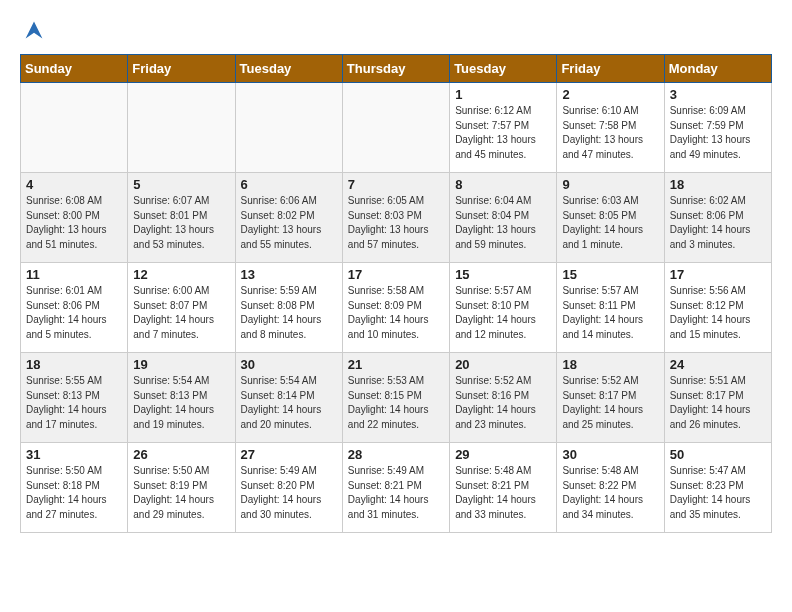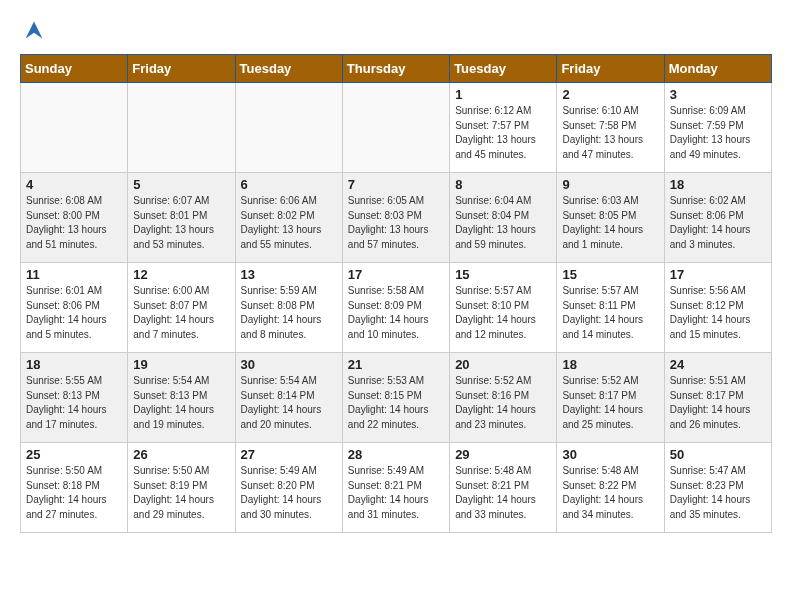--- a/index.html
+++ b/index.html
@@ -220,21 +220,21 @@
           <div class="day-num">18</div>
           <div class="day-info">Sunrise: 5:52 AM<br>Sunset: 8:17 PM<br>Daylight: 14 hours<br>and 25 minutes.</div>
         </td>
         <td>
           <div class="day-num">24</div>
           <div class="day-info">Sunrise: 5:51 AM<br>Sunset: 8:17 PM<br>Daylight: 14 hours<br>and 26 minutes.</div>
         </td>
       </tr>
       <tr>
         <td>
-          <div class="day-num">25</div>
+          <div class="day-num">31</div>
           <div class="day-info">Sunrise: 5:50 AM<br>Sunset: 8:18 PM<br>Daylight: 14 hours<br>and 27 minutes.</div>
         </td>
         <td>
           <div class="day-num">26</div>
           <div class="day-info">Sunrise: 5:50 AM<br>Sunset: 8:19 PM<br>Daylight: 14 hours<br>and 29 minutes.</div>
         </td>
         <td>
           <div class="day-num">27</div>
           <div class="day-info">Sunrise: 5:49 AM<br>Sunset: 8:20 PM<br>Daylight: 14 hours<br>and 30 minutes.</div>
         </td>

